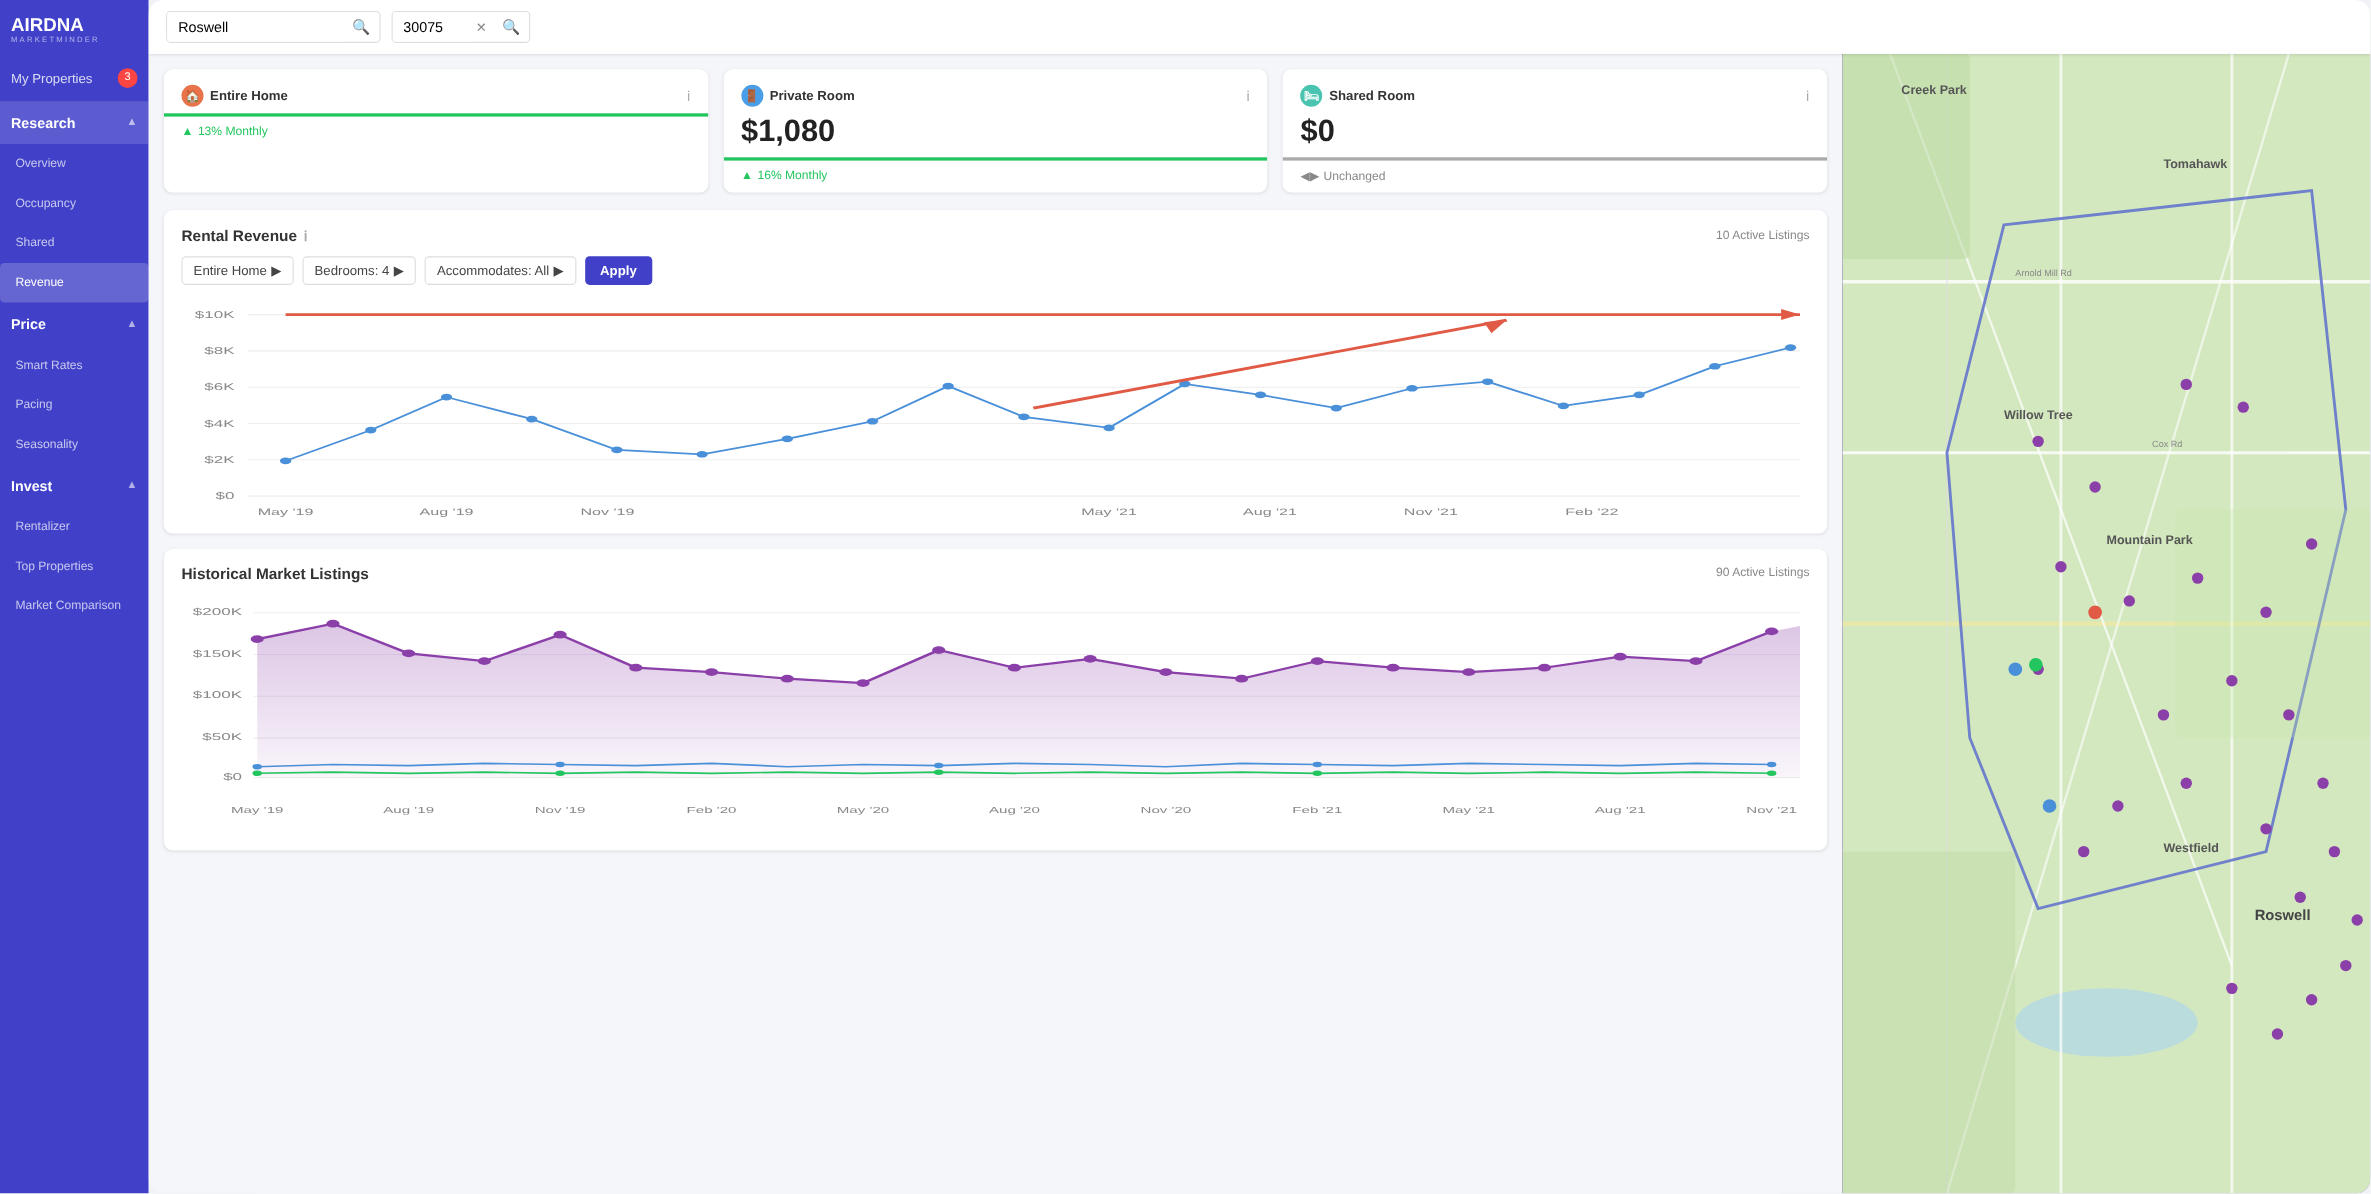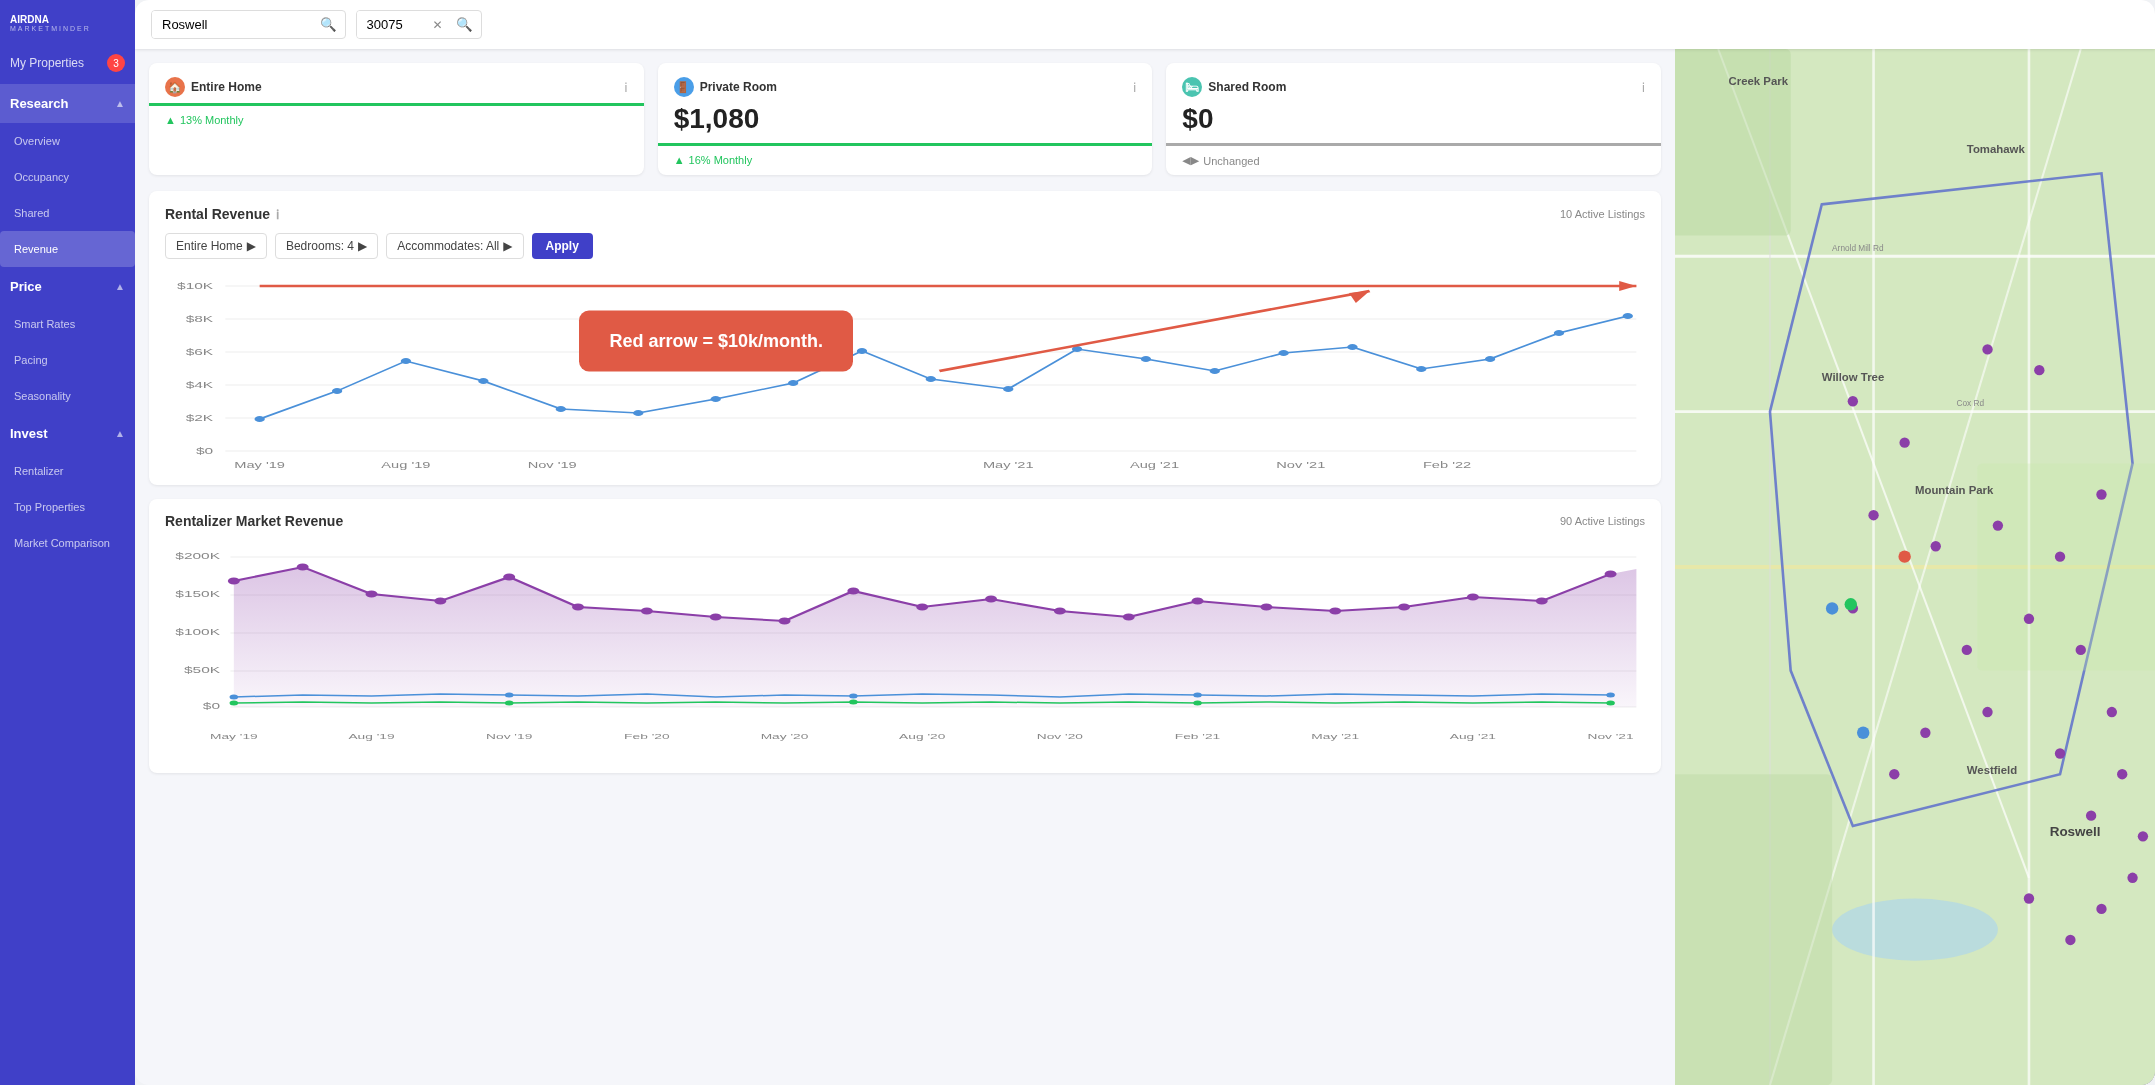--- a/index.html
+++ b/index.html
@@ -15,21 +15,21 @@
       height: 100vh;
       overflow-y: auto;
     }
     .sidebar-logo {
       padding: 14px 10px 10px 10px;
       display: flex;
       align-items: center;
     }
     .logo-text {
       color: white;
-      font-size: 10px;
+      font-size: 17px;
       font-weight: 700;
       line-height: 1.1;
     }
     .logo-sub {
       color: rgba(255,255,255,0.6);
       font-size: 7px;
       letter-spacing: 2px;
     }
     .sidebar-item {
       padding: 12px 10px;
@@ -541,30 +541,27 @@
             <text x="55" y="197" font-size="8.5" fill="#888" text-anchor="middle">May '19</text>
             <text x="140" y="197" font-size="8.5" fill="#888" text-anchor="middle">Aug '19</text>
             <text x="225" y="197" font-size="8.5" fill="#888" text-anchor="middle">Nov '19</text>
             <text x="490" y="197" font-size="8.5" fill="#888" text-anchor="middle">May '21</text>
             <text x="575" y="197" font-size="8.5" fill="#888" text-anchor="middle">Aug '21</text>
             <text x="660" y="197" font-size="8.5" fill="#888" text-anchor="middle">Nov '21</text>
             <text x="745" y="197" font-size="8.5" fill="#888" text-anchor="middle">Feb '22</text>
           </svg>
 
           
-          <div class="annotation-box">
-            <span>Red arrow = $10k/month.</span>
-          </div>
         </div>
       </div>
 
       <div class="chart-section">
         <div class="section-header-row">
           <div class="section-title">
-            <span>Rentalizer Market Revenue</span>
+            <span>Historical Market Listings</span>
           </div>
           <span class="active-listings">90 Active Listings</span>
         </div>
 
         <div class="hist-chart-container">
           <svg class="hist-chart-svg" viewBox="0 0 860 220" preserveAspectRatio="none">
 
             <text x="32" y="20" font-size="9" fill="#888" text-anchor="end">$200K</text>
             <text x="32" y="58" font-size="9" fill="#888" text-anchor="end">$150K</text>
             <text x="32" y="96" font-size="9" fill="#888" text-anchor="end">$100K</text>

